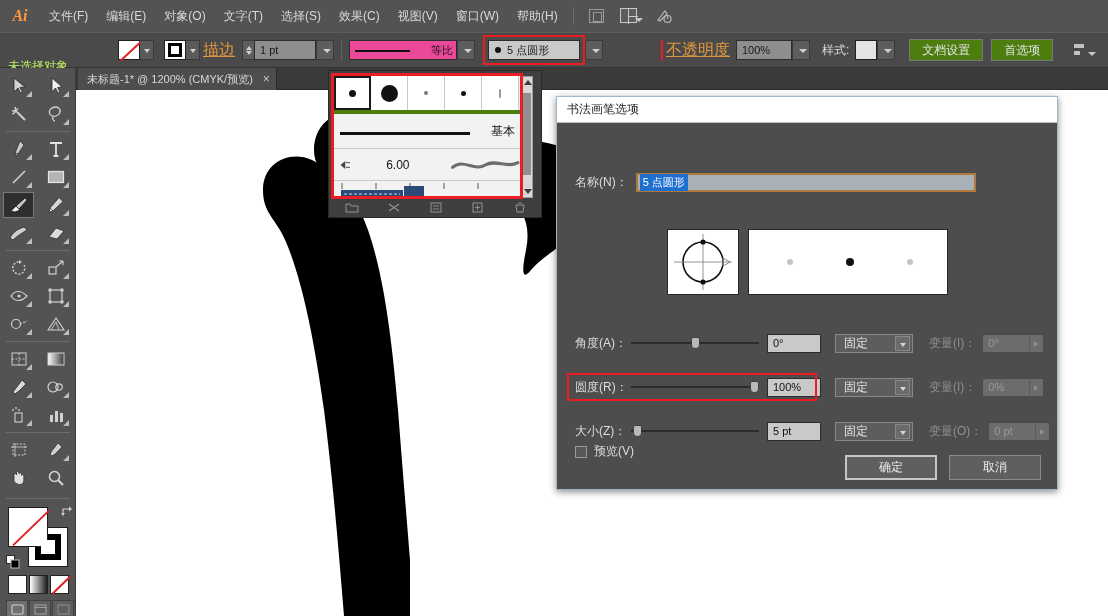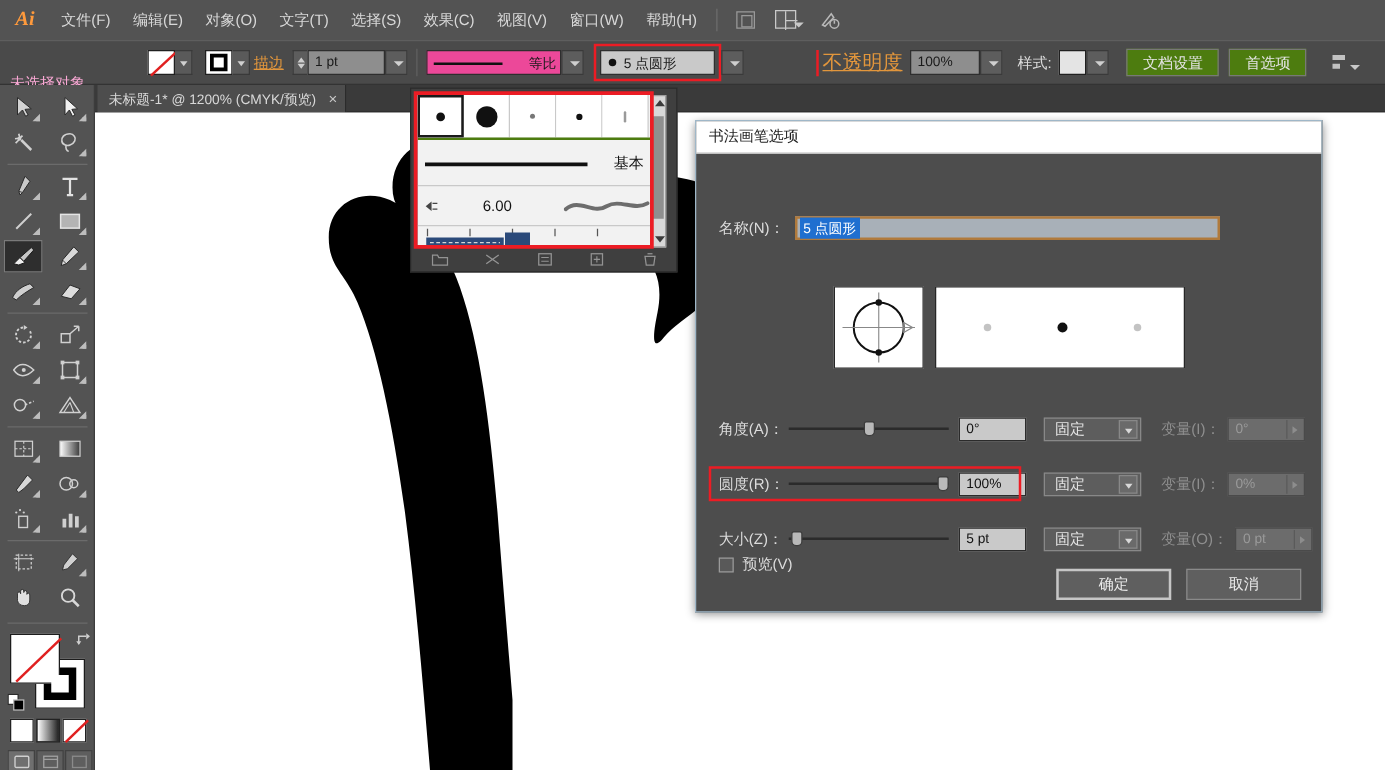--- a/index.html
+++ b/index.html
@@ -39,21 +39,21 @@
   .caret-sm { position: absolute; right: 1px; bottom: 5px; width: 0; height: 0;
     border-left: 4px solid transparent; border-right: 4px solid transparent; border-top: 4px solid #c8c8c8; }
   .ic-bridge { position: absolute; left: 4px; top: 3px; width: 16px; height: 16px; }
 
   
   #controlbar {
     position: absolute; left: 0; top: 32px; width: 1108px; height: 36px;
     background: #4a4a4a; border-top: 1px solid #5e5e5e; border-bottom: 1px solid #333;
     display: flex; align-items: center; padding-left: 8px;
   }
-  #sel-status { font-size: 12px; color: #f9a8d4; width: 110px; margin-top: 32px; }
+  #sel-status { font-size: 12px; color: #bef264; width: 110px; margin-top: 32px; }
   .cb-sep { width: 1px; height: 22px; background: #606060; margin: 0 7px; }
 
   .swatch-group { display: flex; align-items: center; }
   .swatch {
     width: 22px; height: 20px; background: #fff; border: 1px solid #202020; position: relative;
   }
   .swatch.none:after {
     content: ""; position: absolute; left: -2px; top: 9px; width: 28px; height: 2px;
     background: #e02020; transform: rotate(-43deg); transform-origin: center;
   }
@@ -63,21 +63,21 @@
     border: 3px solid #000; background: #fff;
   }
   .mini-caret {
     width: 14px; height: 20px; background: #5a5a5a; border: 1px solid #3a3a3a; border-left: none;
     position: relative;
   }
   .mini-caret:after {
     content: ""; position: absolute; left: 4px; top: 8px; width: 0; height: 0;
     border-left: 3px solid transparent; border-right: 3px solid transparent; border-top: 4px solid #d0d0d0;
   }
-  #stroke-label { color: #e2963c; font-size: 12px; margin: 0 7px 0 3px; text-decoration: underline; }
+  #stroke-label { color: #e2963c; font-size: 16px; margin: 0 7px 0 3px; text-decoration: underline; }
 
   .num-field {
     height: 20px; background: #8e8e8e; border: 1px solid #2e2e2e; color: #1a1a1a;
     font-size: 11px; display: flex; align-items: center; padding-left: 5px;
     font-family: "Liberation Sans", sans-serif;
   }
   .stepper {
     width: 12px; height: 20px; background: #5d5d5d; border: 1px solid #3a3a3a; border-right: none;
     display: flex; flex-direction: column; justify-content: center; align-items: center;
   }
@@ -203,21 +203,21 @@
     background: #eeeeee; overflow: hidden;
   }
   #bp-thumbs { display: flex; height: 34px; background: #f2f2f2; }
   .bthumb {
     width: 37px; height: 34px; border-right: 1px solid #c9c9c9; background: #fff;
     display: flex; align-items: center; justify-content: center; position: relative;
   }
   .bthumb.sel { outline: 2px solid #1a1a1a; outline-offset: -2px; z-index: 2; }
   .bdot { border-radius: 50%; background: #111; }
   #bp-row-basic {
-    height: 38px; border-top: 2px solid #4d7c0f; background: #f2f2f2;
+    height: 38px; border-top: 4px solid #4d7c0f; background: #f2f2f2;
     display: flex; align-items: center; justify-content: flex-end; position: relative; padding-right: 5px;
     color: #111; font-size: 12px;
   }
   #bp-row-basic .bline { position: absolute; left: 6px; top: 18px; width: 130px; height: 3px; background: #111; }
   #bp-row-cal {
     height: 32px; border-top: 1px solid #c9c9c9; background: #f2f2f2;
     display: flex; align-items: center; position: relative; color: #111; font-size: 12px; gap: 24px;
   }
   #bp-row-cal .val { margin-left: 28px; }
   #bp-row-pat { height: 24px; border-top: 1px solid #c9c9c9; background: #f2f2f2; position: relative; }

